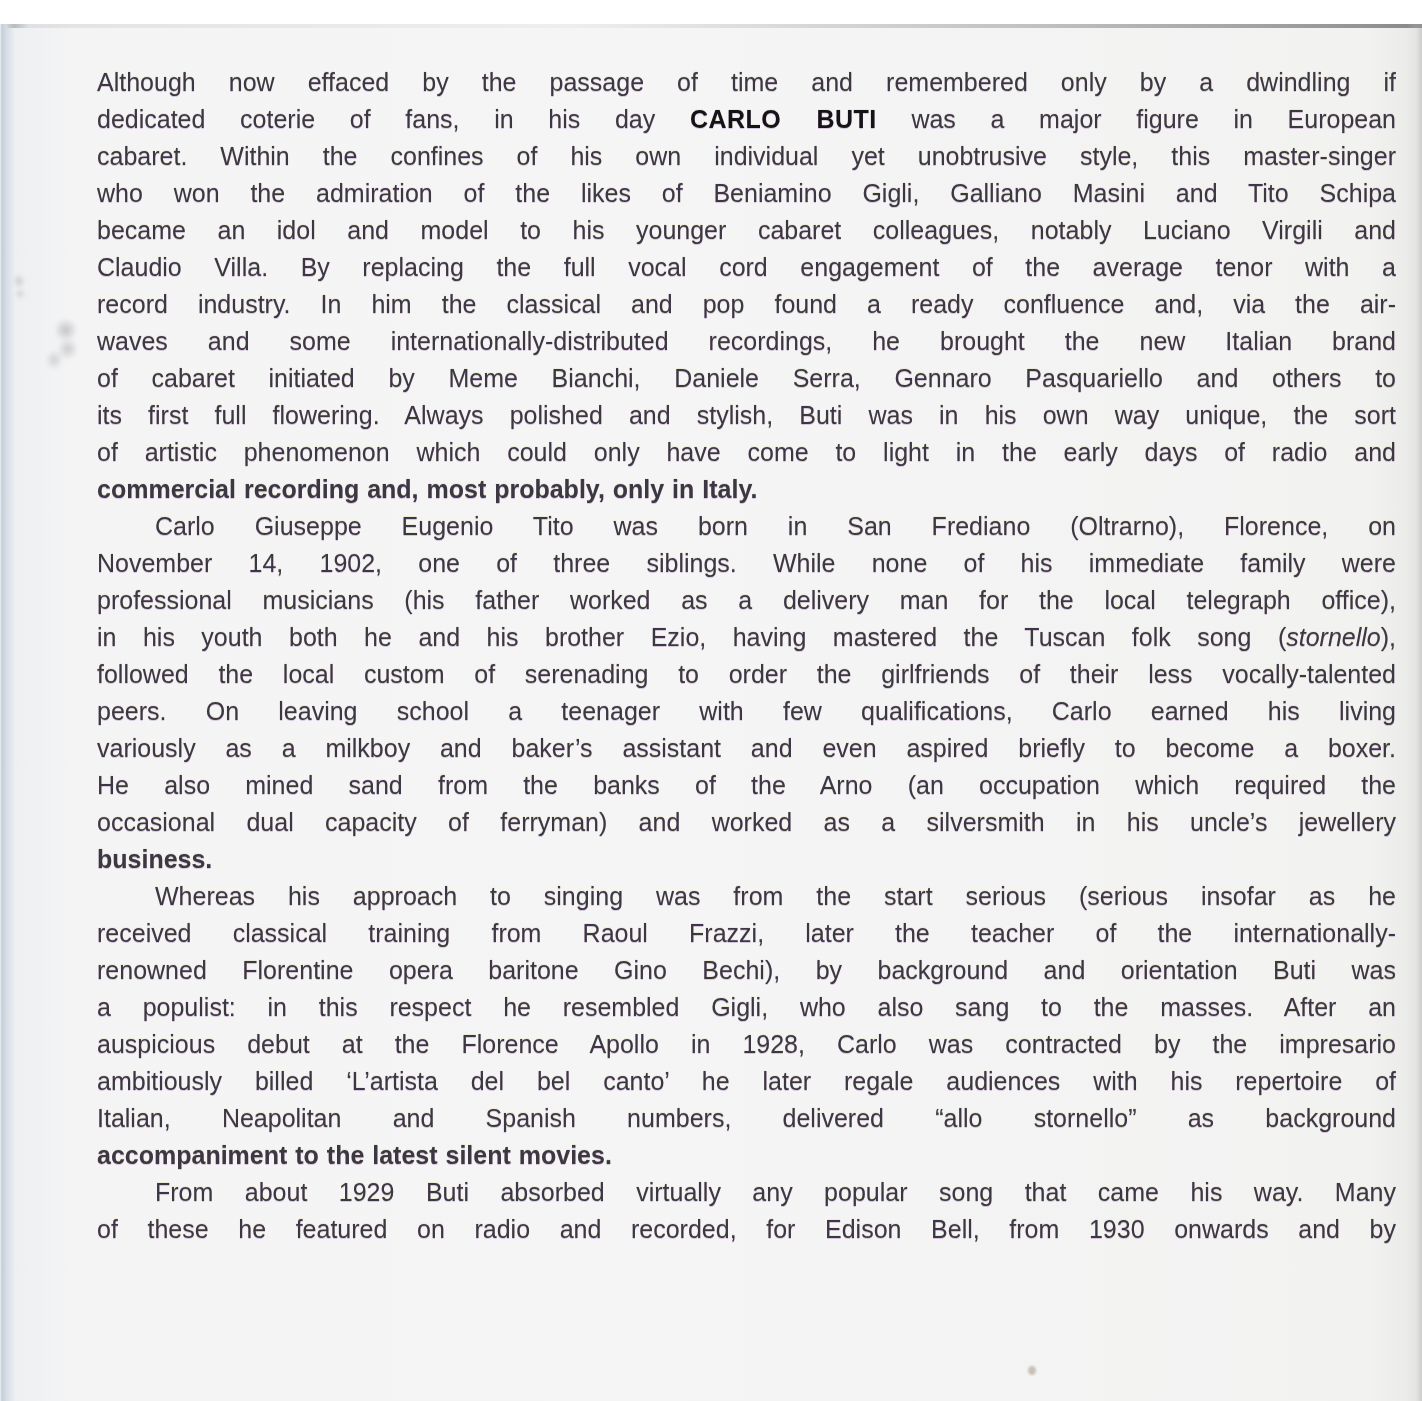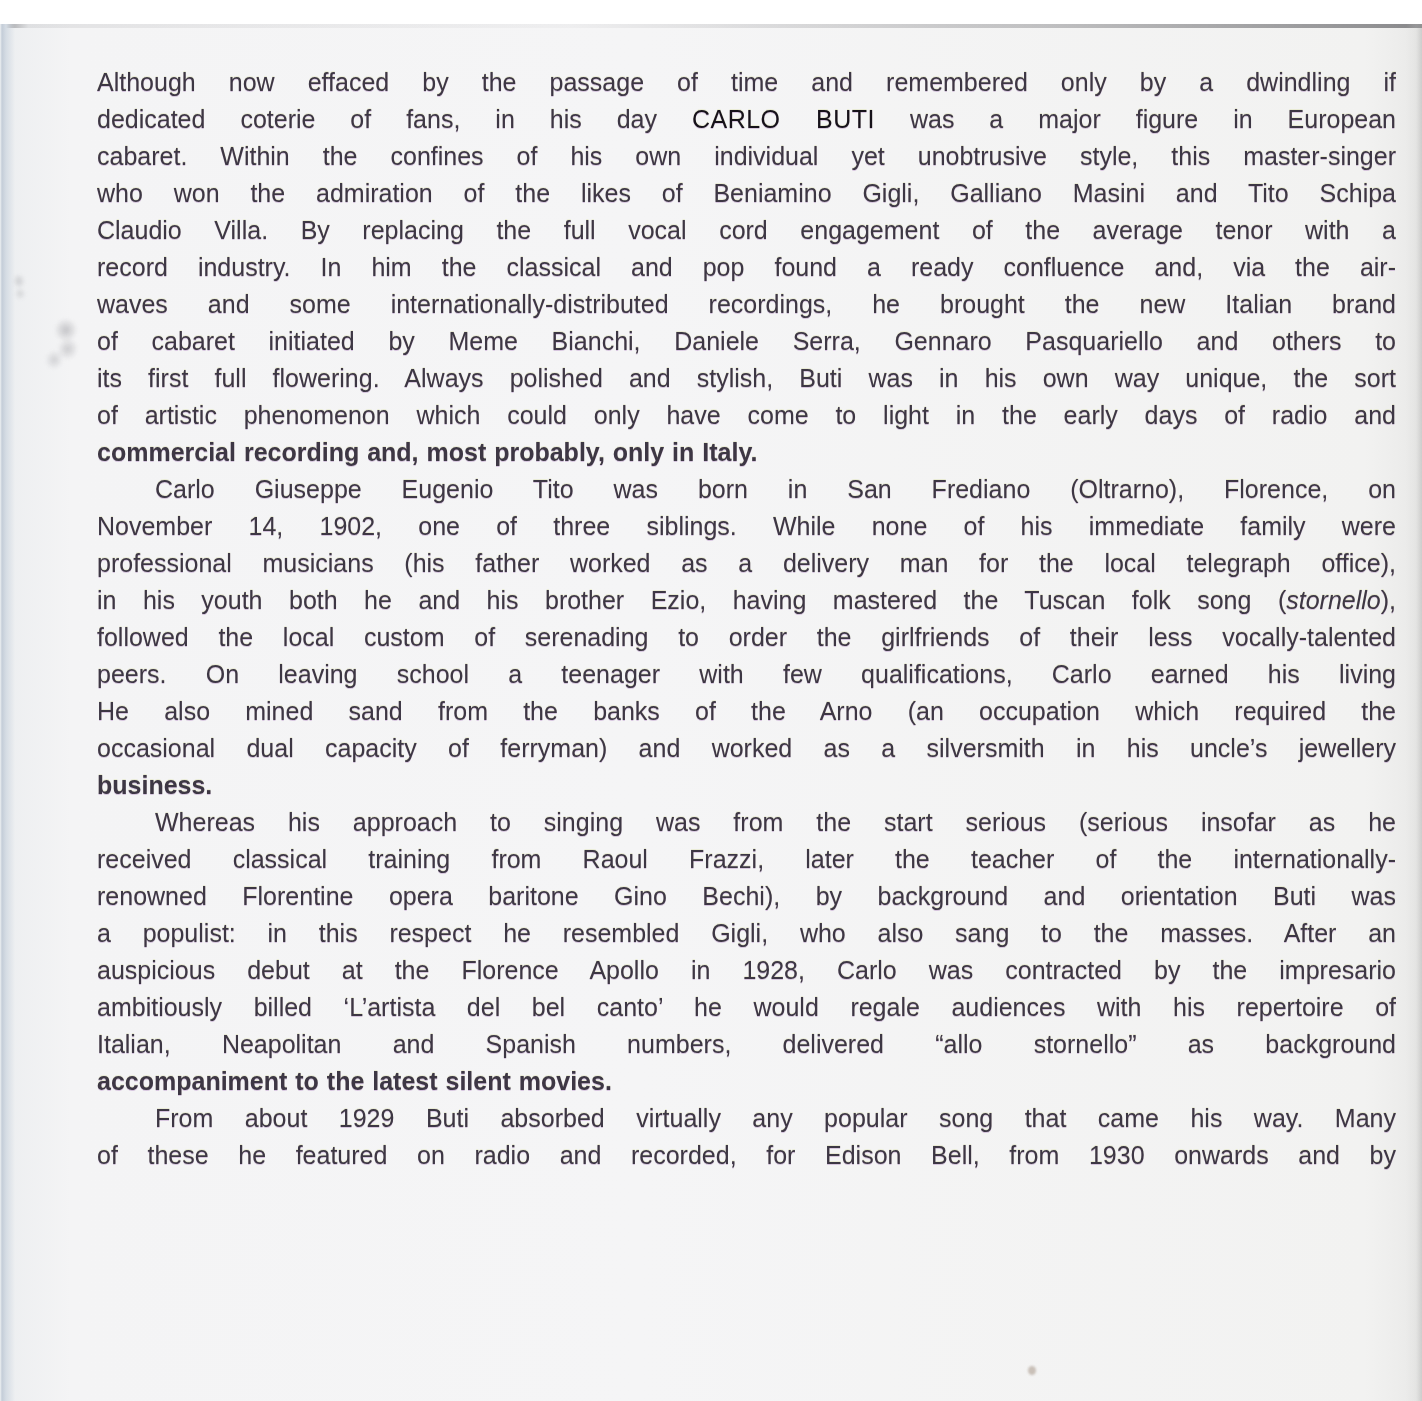--- a/index.html
+++ b/index.html
@@ -88,21 +88,21 @@
     word-spacing: 1px;
   }
   .line.no-justify {
     text-align-last: left;
     font-weight: bold;
   }
   .line.indent {
     text-indent: 58px;
   }
   .seg-bold {
-    font-weight: normal;
+    font-weight: bold;
     letter-spacing: 0.5px;
     color: var(--ink-bold, #16121a);
   }
   .seg-italic {
     font-style: italic;
   }
 </style>
 </head>
 <body>
 
@@ -112,40 +112,42 @@
   <div class="edge-right"></div>
   <div class="edge-bottom"></div>
   <div class="smudge smudge-large"></div>
   <div class="smudge smudge-small"></div>
   <div class="speck"></div>
   <div class="text-block">
       <div class="line"><span>Although now effaced by the passage of time and remembered only by a dwindling if</span></div>
       <div class="line"><span>dedicated coterie of fans, in his day </span><span class="seg-bold">CARLO BUTI</span><span> was a major figure in European</span></div>
       <div class="line"><span>cabaret. Within the confines of his own individual yet unobtrusive style, this master-singer</span></div>
       <div class="line"><span>who won the admiration of the likes of Beniamino Gigli, Galliano Masini and Tito Schipa</span></div>
+      <div class="line"><span>became an idol and model to his younger cabaret colleagues, notably Luciano Virgili and</span></div>
       <div class="line"><span>Claudio Villa. By replacing the full vocal cord engagement of the average tenor with a</span></div>
       <div class="line"><span>record industry. In him the classical and pop found a ready confluence and, via the air-</span></div>
       <div class="line"><span>waves and some internationally-distributed recordings, he brought the new Italian brand</span></div>
       <div class="line"><span>of cabaret initiated by Meme Bianchi, Daniele Serra, Gennaro Pasquariello and others to</span></div>
       <div class="line"><span>its first full flowering. Always polished and stylish, Buti was in his own way unique, the sort</span></div>
       <div class="line"><span>of artistic phenomenon which could only have come to light in the early days of radio and</span></div>
       <div class="line no-justify"><span>commercial recording and, most probably, only in Italy.</span></div>
       <div class="line indent"><span>Carlo Giuseppe Eugenio Tito was born in San Frediano (Oltrarno), Florence, on</span></div>
       <div class="line"><span>November 14, 1902, one of three siblings. While none of his immediate family were</span></div>
       <div class="line"><span>professional musicians (his father worked as a delivery man for the local telegraph office),</span></div>
       <div class="line"><span>in his youth both he and his brother Ezio, having mastered the Tuscan folk song (</span><span class="seg-italic">stornello</span><span>),</span></div>
       <div class="line"><span>followed the local custom of serenading to order the girlfriends of their less vocally-talented</span></div>
       <div class="line"><span>peers. On leaving school a teenager with few qualifications, Carlo earned his living</span></div>
+      <div class="line"><span>variously as a milkboy and baker’s assistant and even aspired briefly to become a boxer.</span></div>
       <div class="line"><span>He also mined sand from the banks of the Arno (an occupation which required the</span></div>
       <div class="line"><span>occasional dual capacity of ferryman) and worked as a silversmith in his uncle’s jewellery</span></div>
       <div class="line no-justify"><span>business.</span></div>
       <div class="line indent"><span>Whereas his approach to singing was from the start serious (serious insofar as he</span></div>
       <div class="line"><span>received classical training from Raoul Frazzi, later the teacher of the internationally-</span></div>
       <div class="line"><span>renowned Florentine opera baritone Gino Bechi), by background and orientation Buti was</span></div>
       <div class="line"><span>a populist: in this respect he resembled Gigli, who also sang to the masses. After an</span></div>
       <div class="line"><span>auspicious debut at the Florence Apollo in 1928, Carlo was contracted by the impresario</span></div>
-      <div class="line"><span>ambitiously billed ‘L’artista del bel canto’ he would regale audiences with his repertoire of</span></div>
+      <div class="line"><span>ambitiously billed ‘L’artista del bel canto’ he later regale audiences with his repertoire of</span></div>
       <div class="line"><span>Italian, Neapolitan and Spanish numbers, delivered “allo stornello” as background</span></div>
       <div class="line no-justify"><span>accompaniment to the latest silent movies.</span></div>
       <div class="line indent"><span>From about 1929 Buti absorbed virtually any popular song that came his way. Many</span></div>
       <div class="line"><span>of these he featured on radio and recorded, for Edison Bell, from 1930 onwards and by</span></div>
     </div>
 </div>
 
 </body></html>

